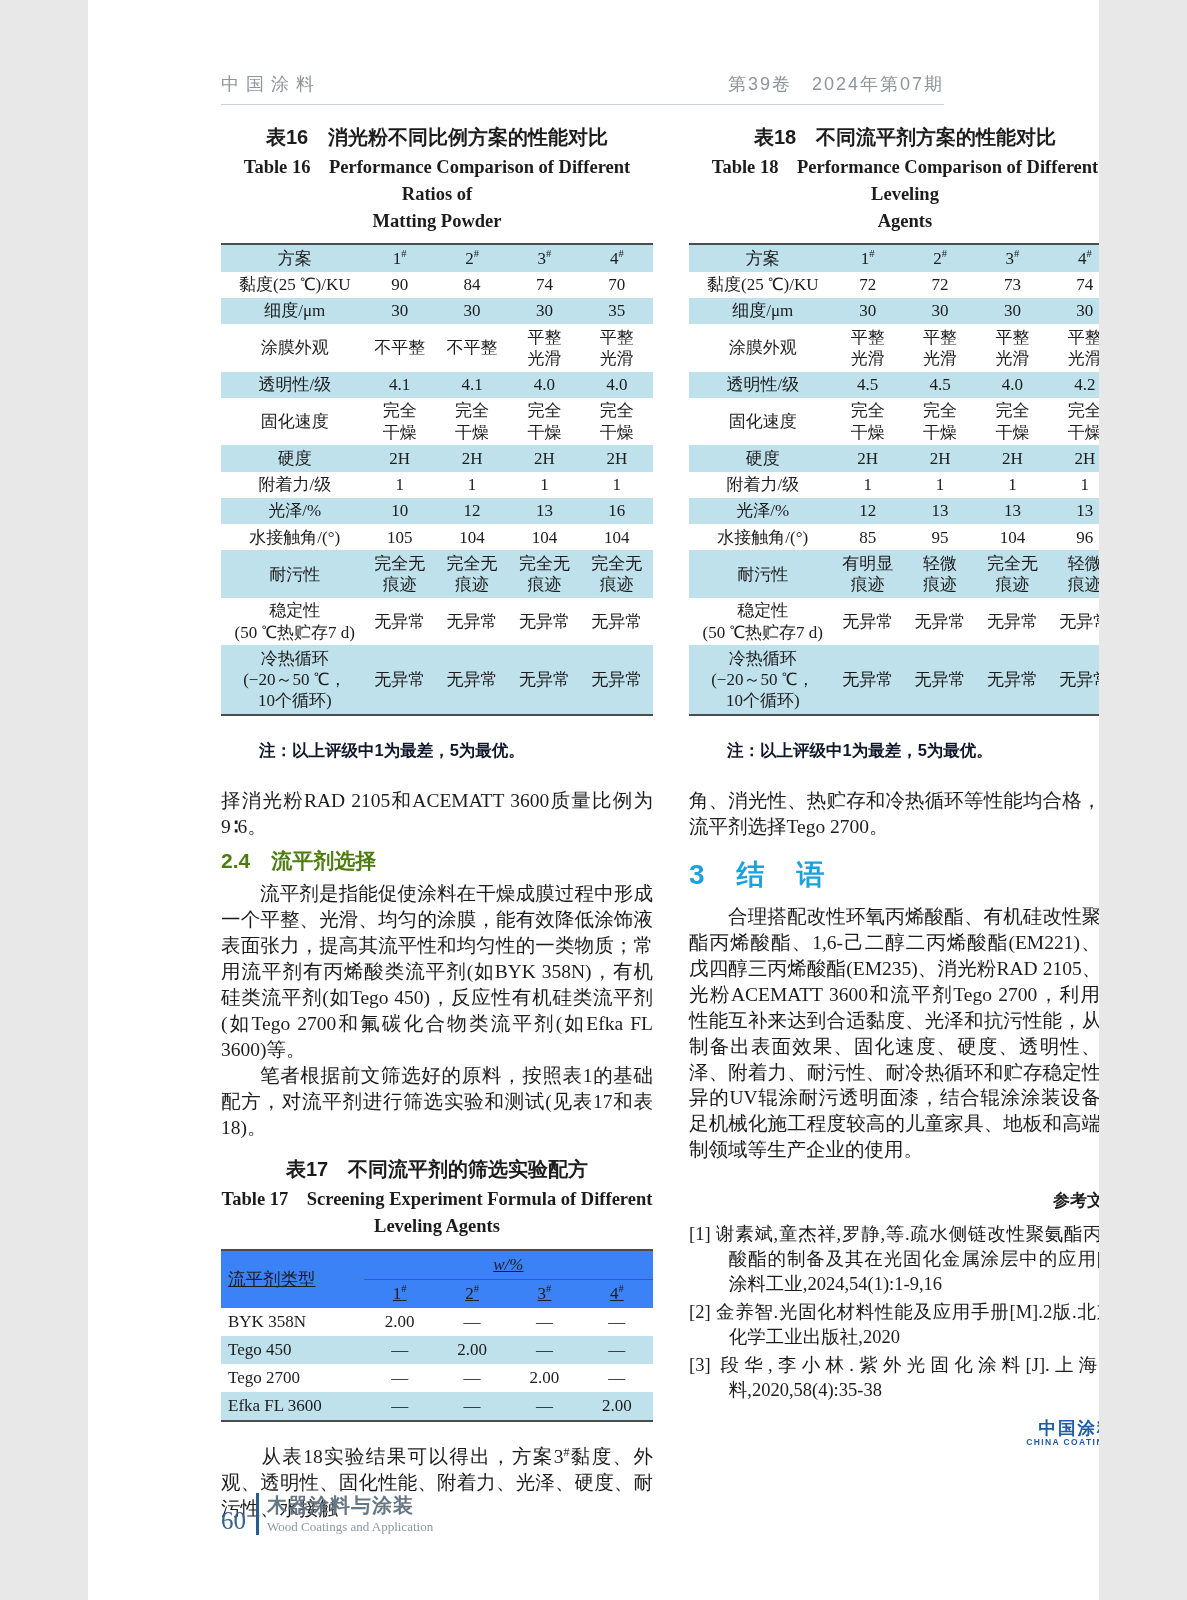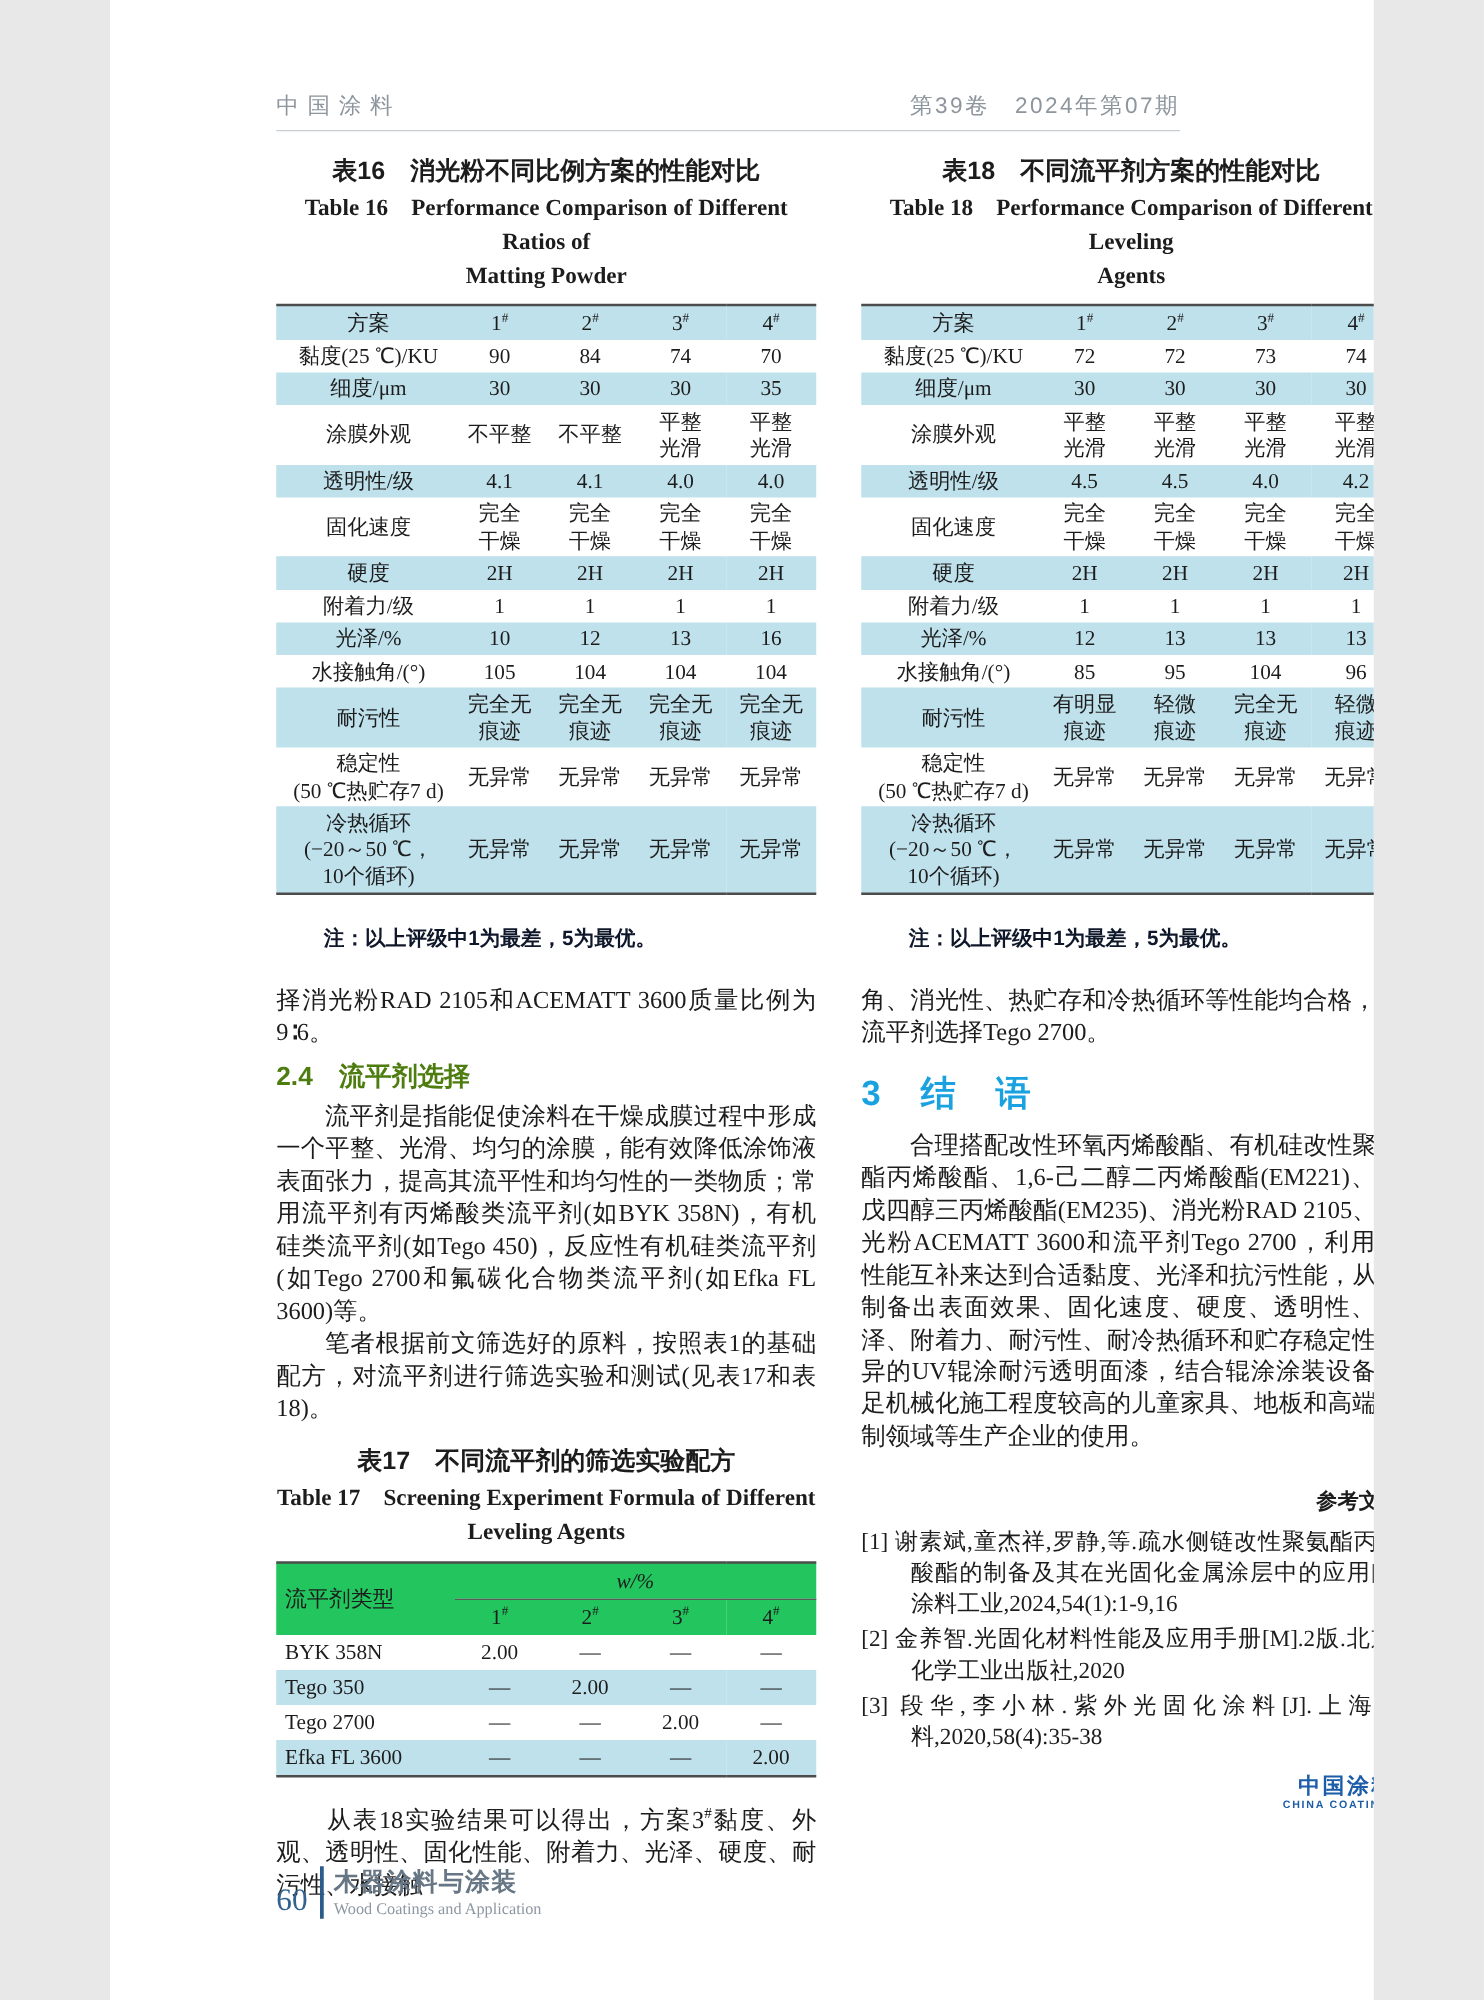--- a/index.html
+++ b/index.html
@@ -63,21 +63,21 @@
     margin:24px 0 0 38px;
   }
 
   
   table.t17{
     width:100%;border-collapse:collapse;
     border-top:2px solid #4c4c4c;border-bottom:2px solid #4c4c4c;
     font-size:17px;line-height:1.3;
   }
   table.t17 td{padding:3px 2px;text-align:center;vertical-align:middle;}
-  table.t17 thead{background:#22c55e;}
+  table.t17 thead{background:#3b82f6;text-decoration:underline;}
   table.t17 thead td.lbl{text-align:left;padding-left:7px;font-size:17.5px;}
   table.t17 thead td.grp{border-bottom:1px solid #5a5a5a;font-style:italic;}
   table.t17 tbody tr:nth-child(even){background:#bfe1ec;}
   table.t17 tbody td.lbl{text-align:left;padding-left:7px;}
 
   
   .para{
     font-size:19.5px;line-height:1.33;text-align:justify;
     margin:0;
   }
@@ -317,21 +317,21 @@
         <tbody>
   <tr>
     <td class="lbl">BYK 358N</td>
     <td>2.00</td>
     <td>—</td>
     <td>—</td>
     <td>—</td>
   </tr>
 
   <tr>
-    <td class="lbl">Tego 350</td>
+    <td class="lbl">Tego 450</td>
     <td>—</td>
     <td>2.00</td>
     <td>—</td>
     <td>—</td>
   </tr>
 
   <tr>
     <td class="lbl">Tego 2700</td>
     <td>—</td>
     <td>—</td>

